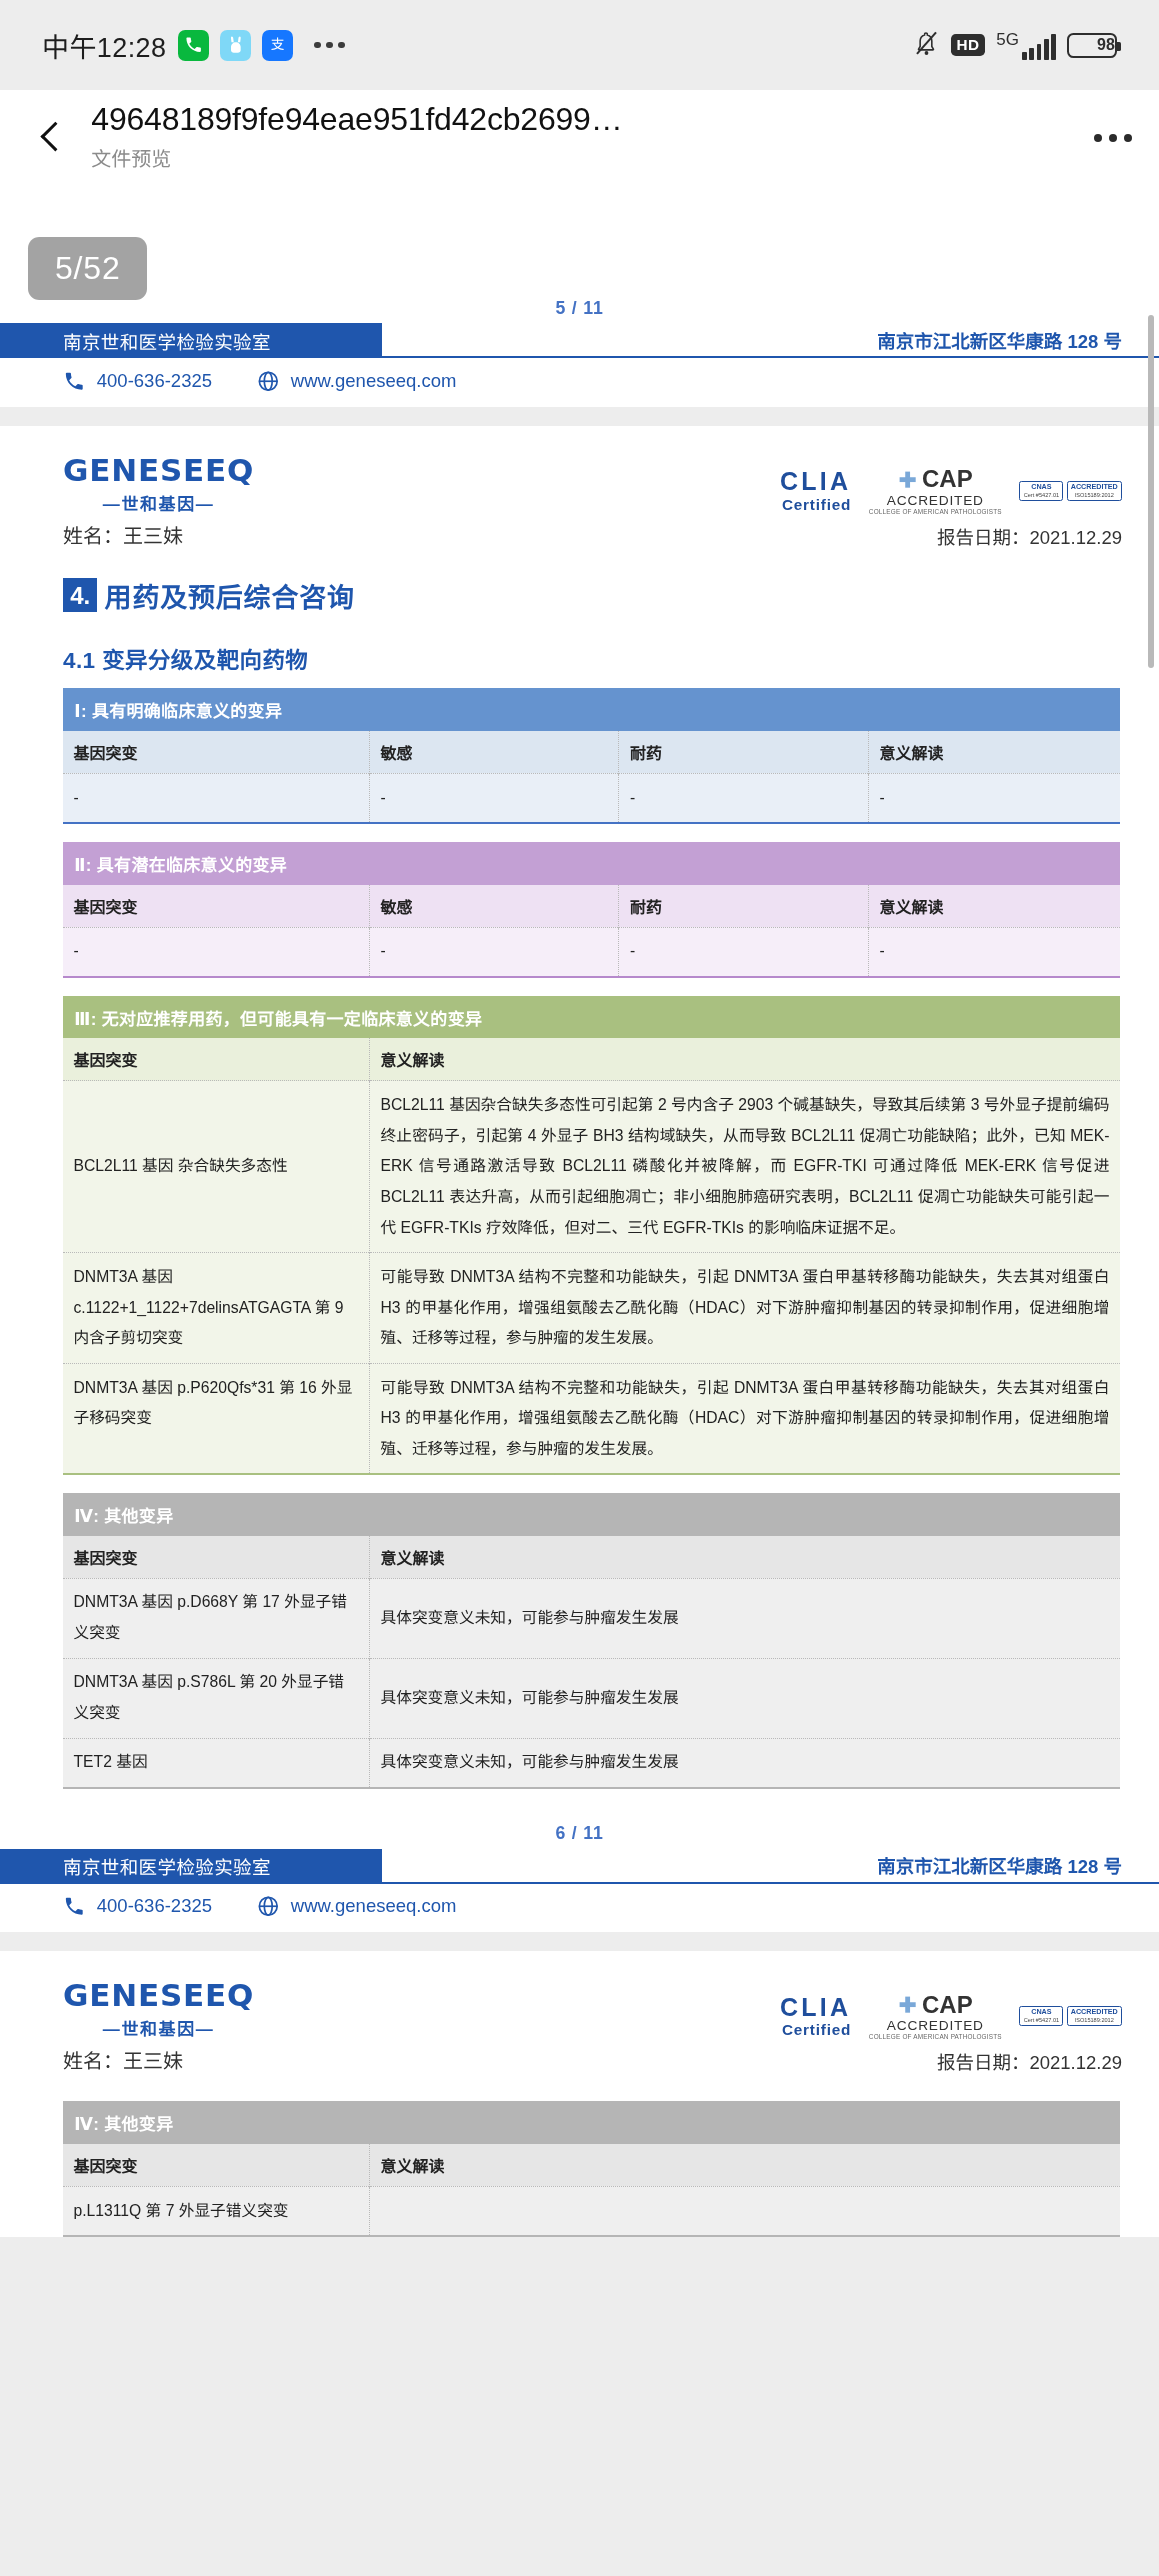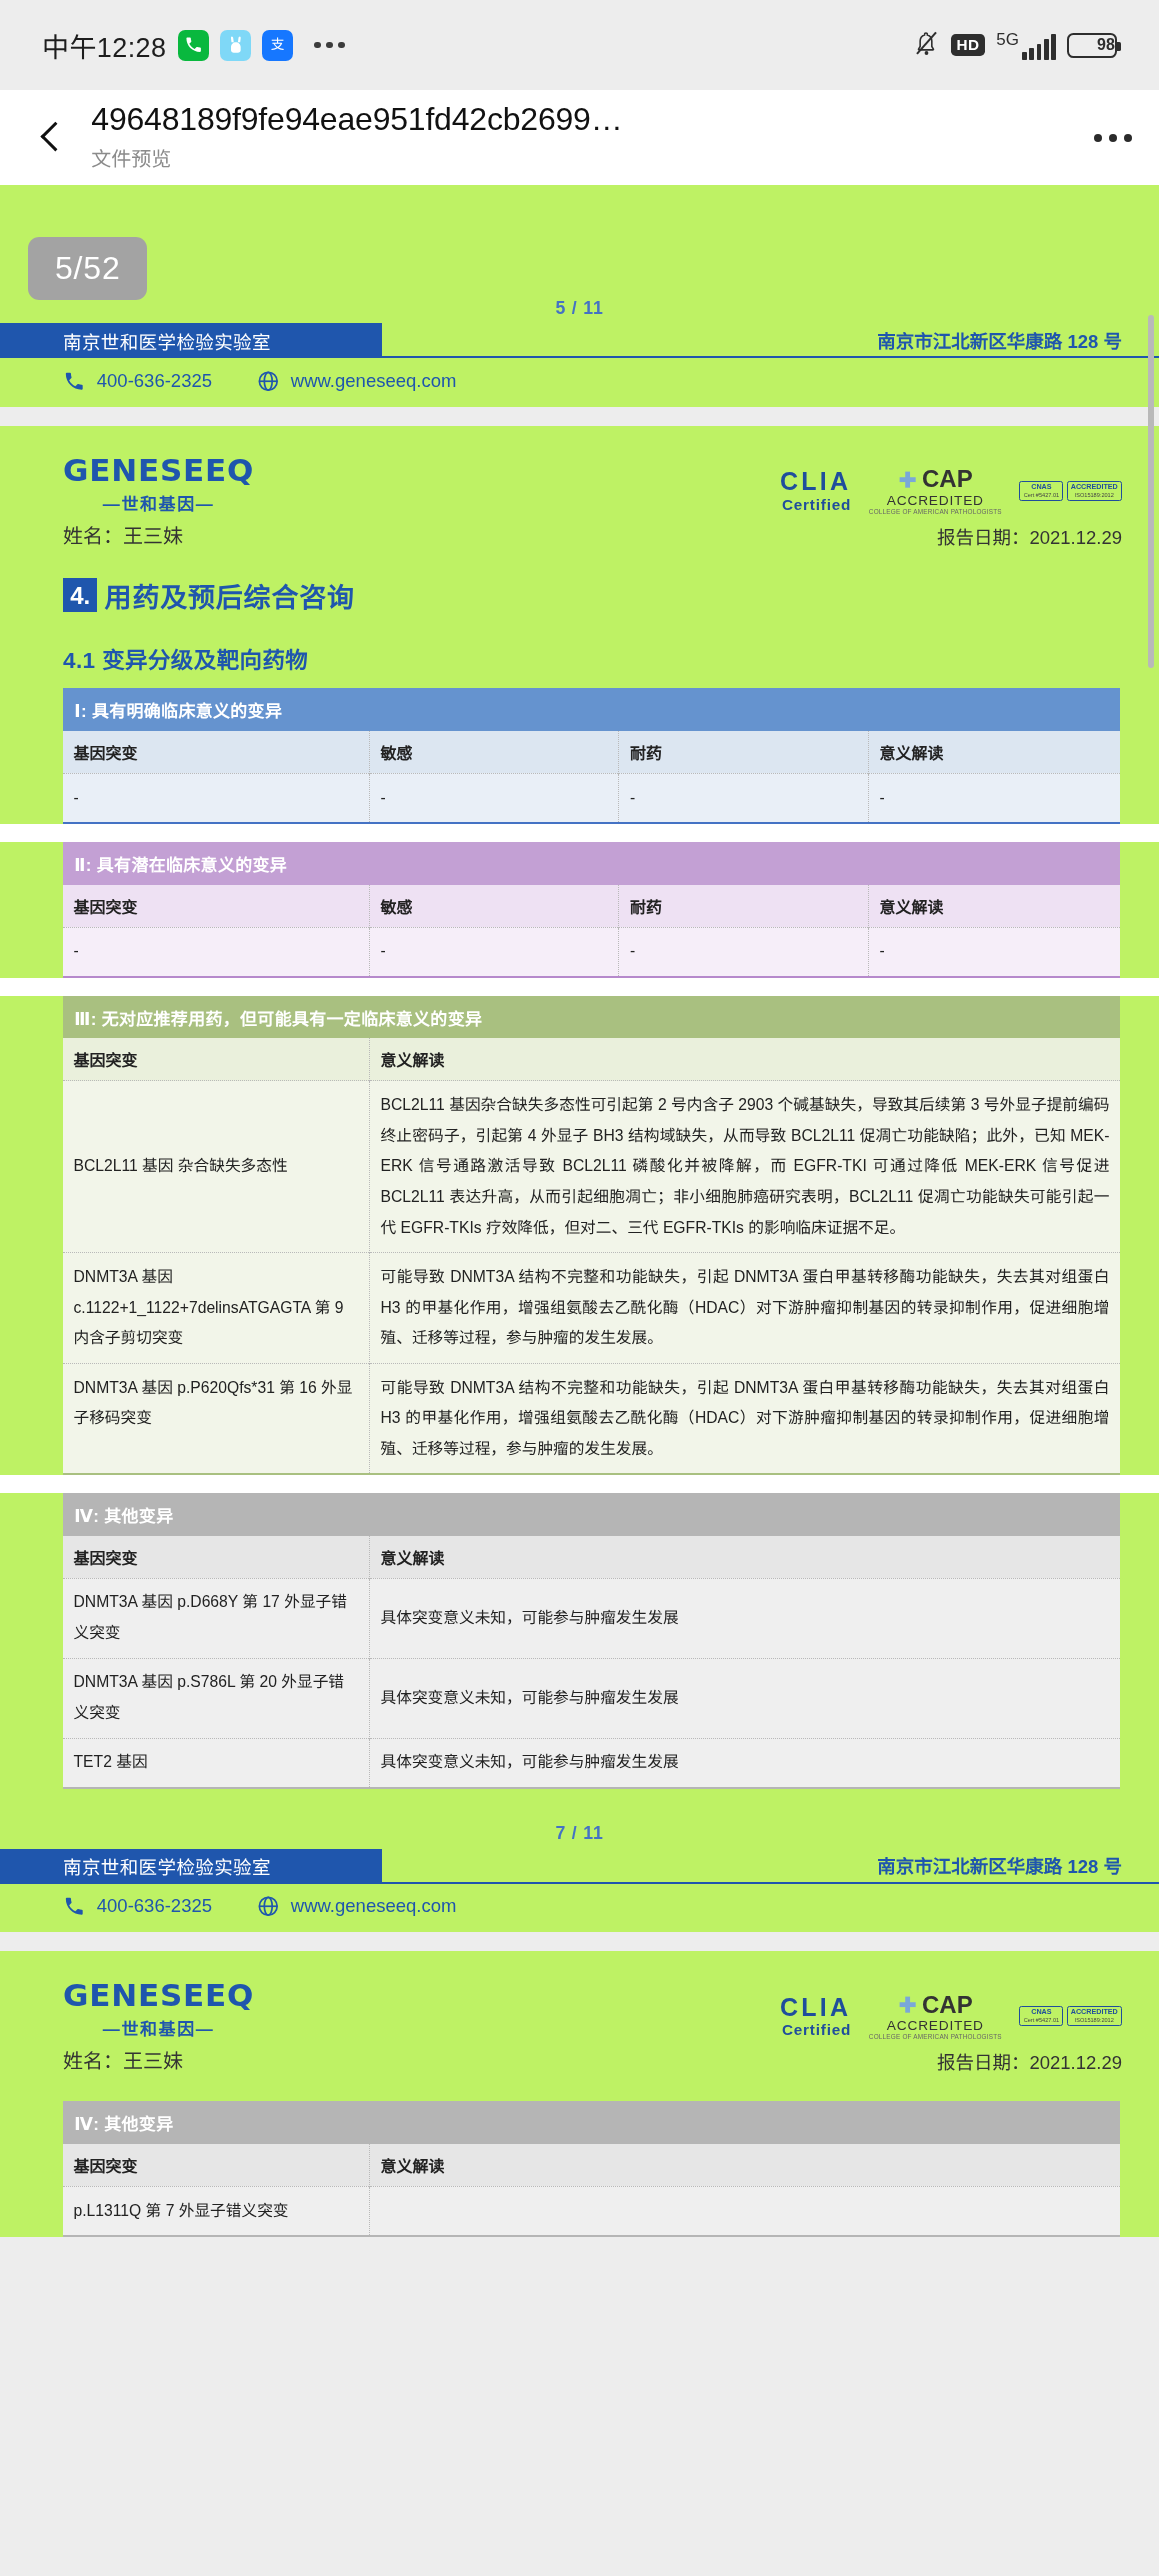--- a/index.html
+++ b/index.html
@@ -42,21 +42,21 @@
   .navsub{font-size:20px;color:#8b8b8b;margin-top:7.2px;}
   .navmore{display:flex;gap:7.2px;align-items:center;padding-left:17.7px;}
   .navmore i{width:8px;height:8px;border-radius:50%;background:#2b2b2b;display:block;}
 
   
   .docwrap{position:relative;background:#ededed;height:2391px;}
   .pagebadge{position:absolute;left:28px;top:52px;background:#a3a3a3;color:#fff;border-radius:11.3px;padding:13px 27px;font-size:32px;letter-spacing:0.8px;z-index:5;}
 
   .scrollbar{position:absolute;right:4.8px;top:130px;width:6.4px;height:353px;background:#b9b9b9;border-radius:3.2px;z-index:6;}
 
-  .page{background:#bef264;width:1159px;position:relative;}
+  .page{background:#ffffff;width:1159px;position:relative;}
 
   
   .pg-label{text-align:center;font-size:17.7px;color:#4472c4;font-weight:bold;padding:9.7px 0 4.8px;letter-spacing:0.8px;}
   .footband{display:flex;align-items:stretch;height:35px;}
   .footband .leftblk{background:#1f56ad;flex:0 0 382px;display:flex;align-items:center;}
   .footband .leftblk span{color:#fff;font-size:18.5px;padding-left:63px;letter-spacing:0.4px;}
   .footband .rightblk{flex:1;display:flex;align-items:center;justify-content:flex-end;border-bottom:2.4px solid #1f56ad;}
   .footband .rightblk span{color:#1f56ad;font-size:18.5px;font-weight:bold;padding-right:37px;}
   .footcontact{display:flex;align-items:center;gap:13px;padding:11.3px 0 14.5px 63px;}
   .footcontact .item{display:flex;align-items:center;gap:11.3px;margin-right:32px;}
@@ -370,21 +370,21 @@
             <td style="vertical-align:middle">具体突变意义未知，可能参与肿瘤发生发展</td>
           </tr>
           <tr>
             <td>TET2 基因</td>
             <td>具体突变意义未知，可能参与肿瘤发生发展</td>
           </tr>
         </tbody>
       </table>
     </div>
 
-    <div class="pg-label" style="padding-top:34px">7 / 11</div>
+    <div class="pg-label" style="padding-top:34px">6 / 11</div>
     <div class="footband">
       <div class="leftblk">
         <span>南京世和医学检验实验室</span>
       </div>
       <div class="rightblk">
         <span>南京市江北新区华康路 128 号</span>
       </div>
     </div>
     <div class="footcontact">
       <div class="item">

